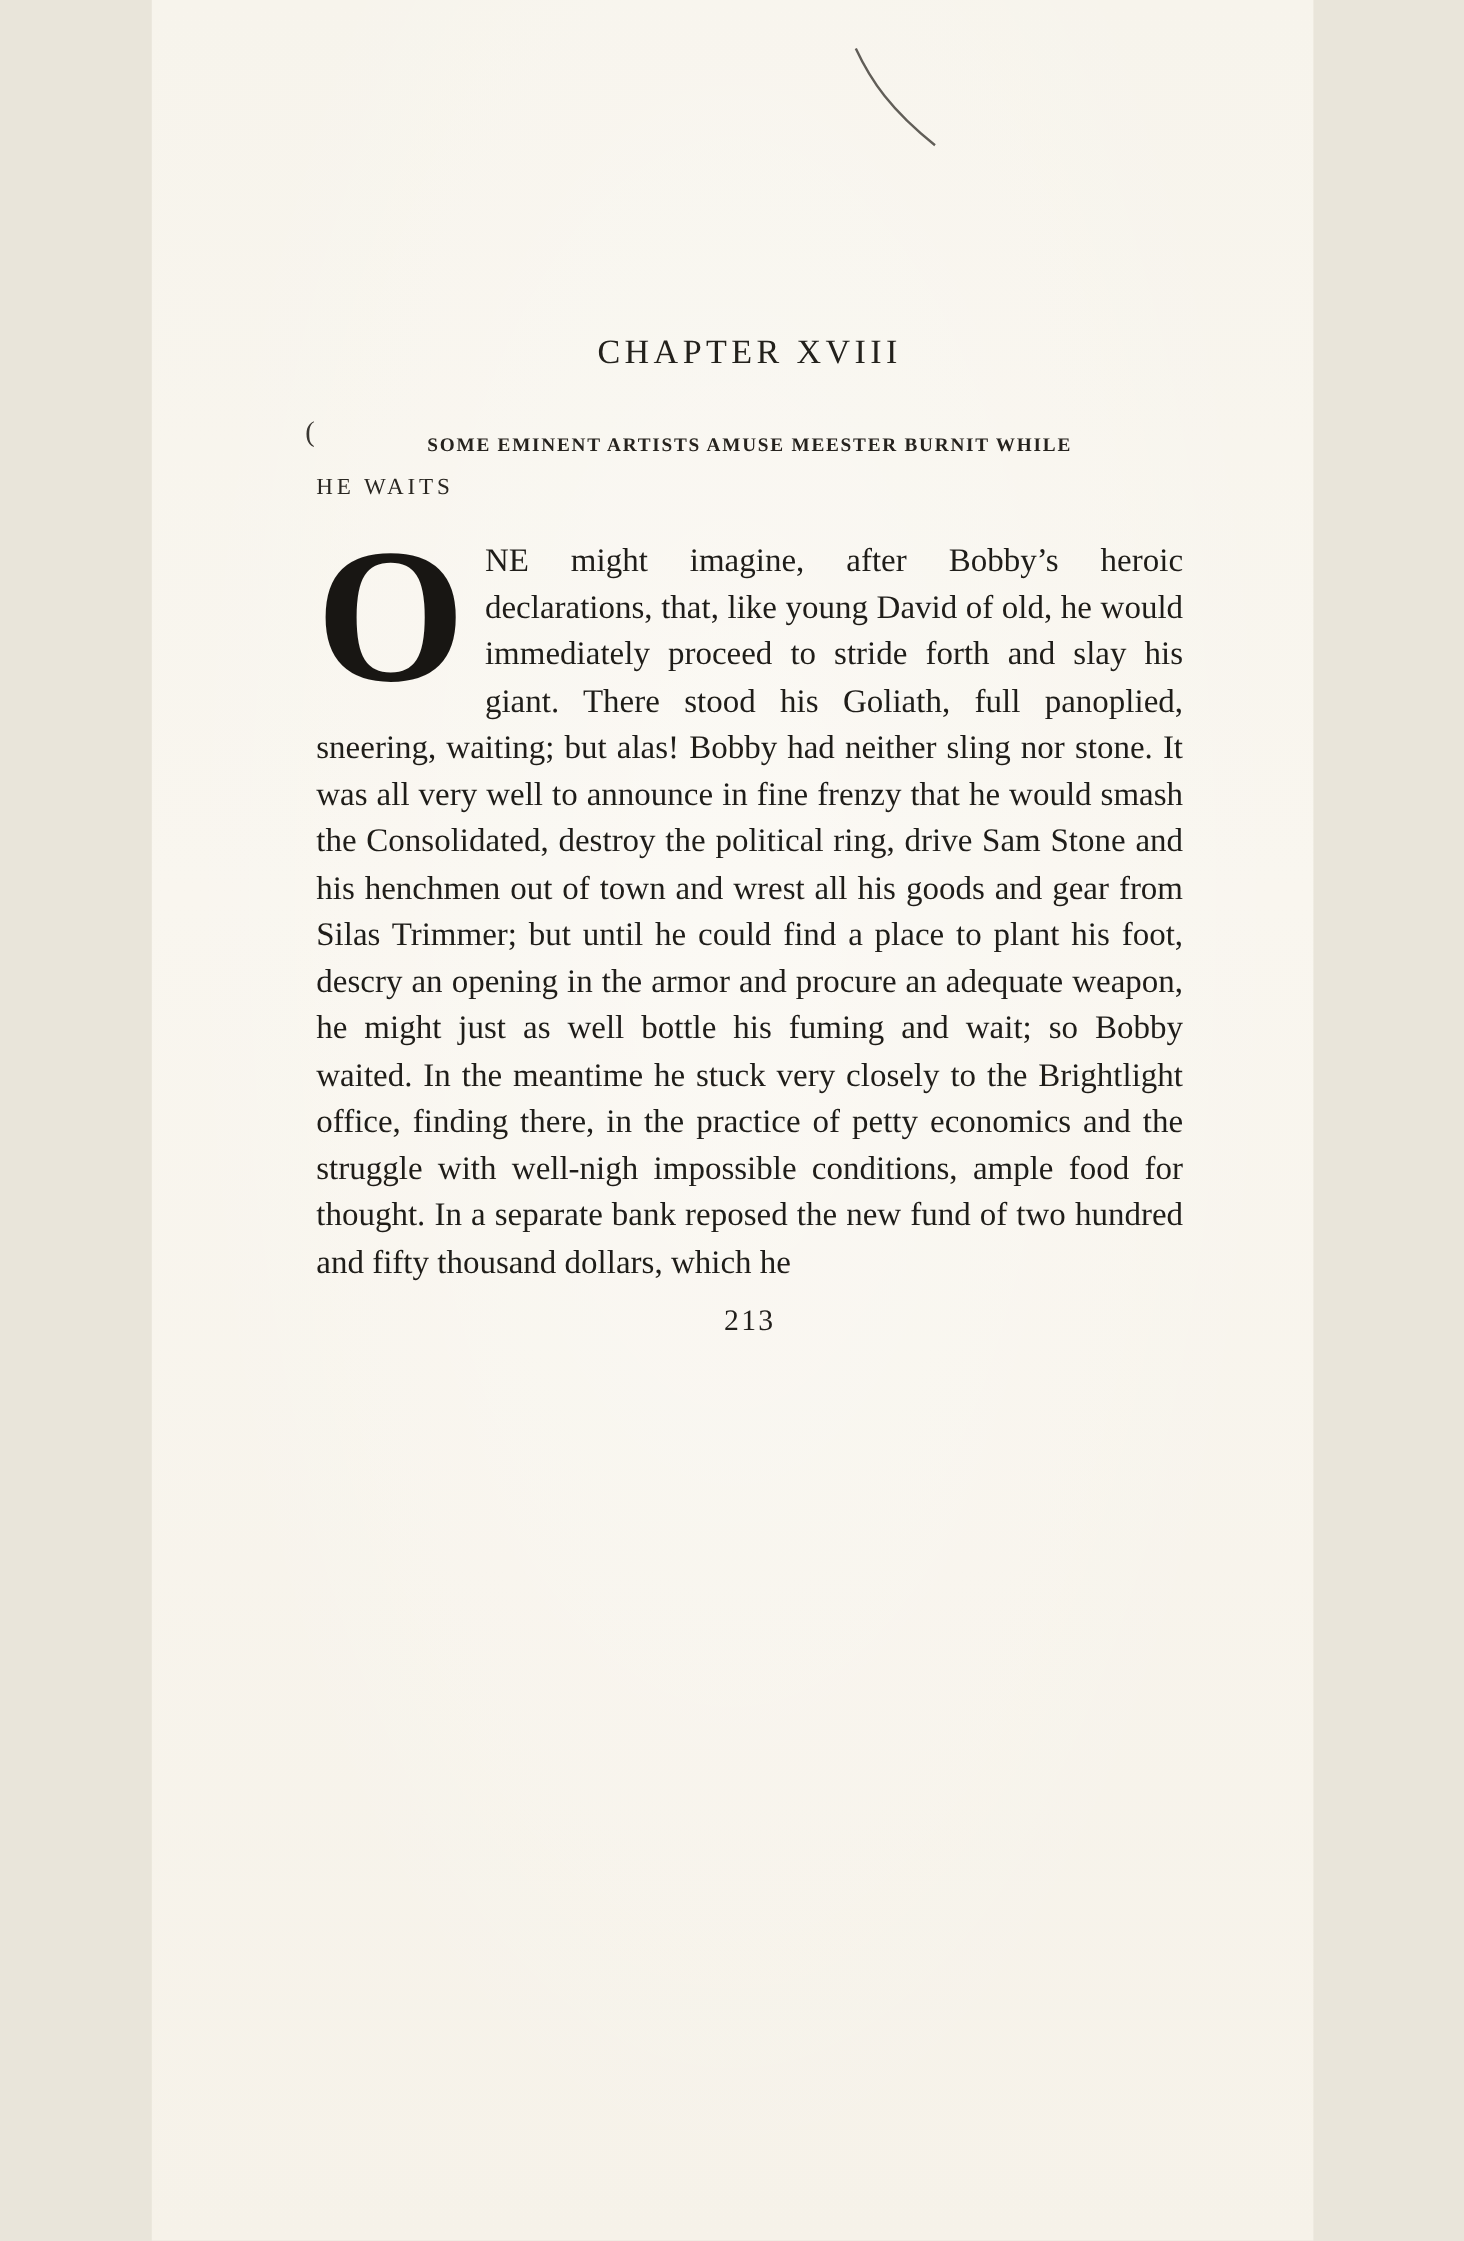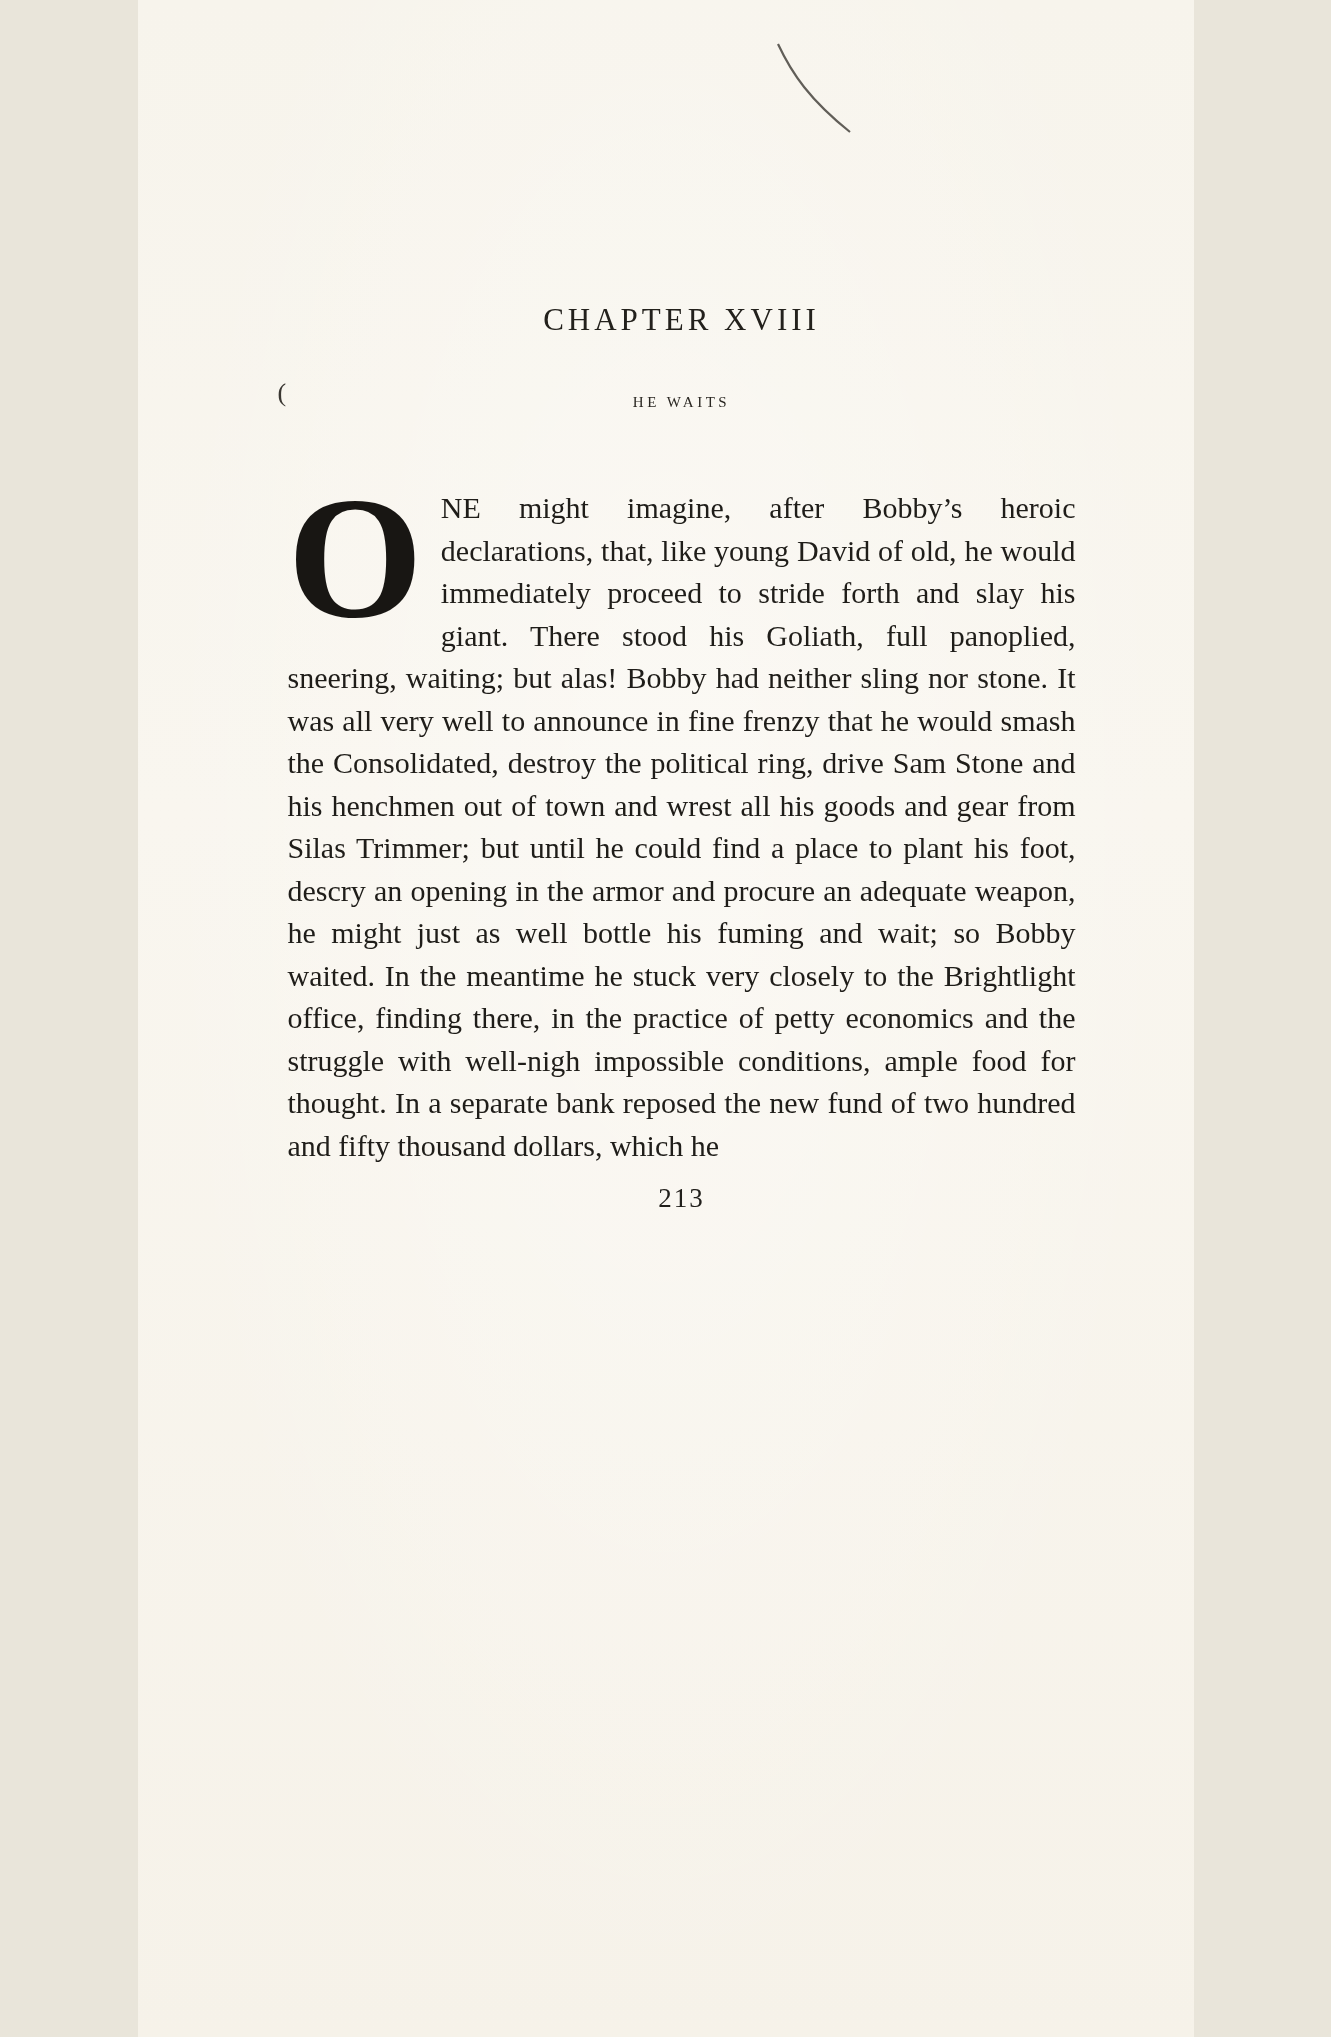--- a/index.html
+++ b/index.html
@@ -52,23 +52,23 @@
   }
   .pen-paren {
     position: absolute;
     left: -10px;
     top: -16px;
     font-size: 26px;
     font-weight: 400;
     color: #3a3732;
   }
   .subtitle-2 {
-    margin: 0 0 76px 0;
-    text-align: center;
-    font-size: 15px;
+    margin: 0 0 34px 0;
+    text-align: left;
+    font-size: 21px;
     font-weight: 400;
     letter-spacing: 3.5px;
     color: #2a2722;
   }
   .body-text {
     margin: 0;
     font-size: 30px;
     line-height: 42.5px;
     text-align: justify;
     color: #1f1d19;
@@ -96,21 +96,21 @@
 
   <svg class="pen-stroke" viewBox="0 0 95 95" xmlns="http://www.w3.org/2000/svg">
     <path d="M12,2 C26,32 44,58 84,90" fill="none" stroke="#46433d" stroke-width="2.2" opacity="0.85"></path>
   </svg>
 
   <div class="content">
 
     <h1 class="chapter-title">CHAPTER XVIII</h1>
 
     <div class="subtitle-1">
-      <span class="pen-paren">(</span>
+      <span class="pen-paren">(</span><span>SOME EMINENT ARTISTS AMUSE MEESTER BURNIT WHILE</span>
     </div>
 
     <div class="subtitle-2">HE WAITS</div>
 
     <p class="body-text">
       <span class="dropcap">O</span><span>NE might imagine, after Bobby’s heroic declarations, that, like young David of old, he would immediately proceed to stride forth and slay his giant.  There stood his Goliath, full panoplied, sneering, waiting; but alas! Bobby had neither sling nor stone.  It was all very well to announce in fine frenzy that he would smash the Consolidated, destroy the political ring, drive Sam Stone and his henchmen out of town and wrest all his goods and gear from Silas Trimmer; but until he could find a place to plant his foot, descry an opening in the armor and procure an adequate weapon, he might just as well bottle his fuming and wait; so Bobby waited.  In the meantime he stuck very closely to the Brightlight office, finding there, in the practice of petty economics and the struggle with well-nigh impossible conditions, ample food for thought.  In a separate bank reposed the new fund of two hundred and fifty thousand dollars, which he</span>
     </p>
 
     <div class="page-number">213</div>
 

